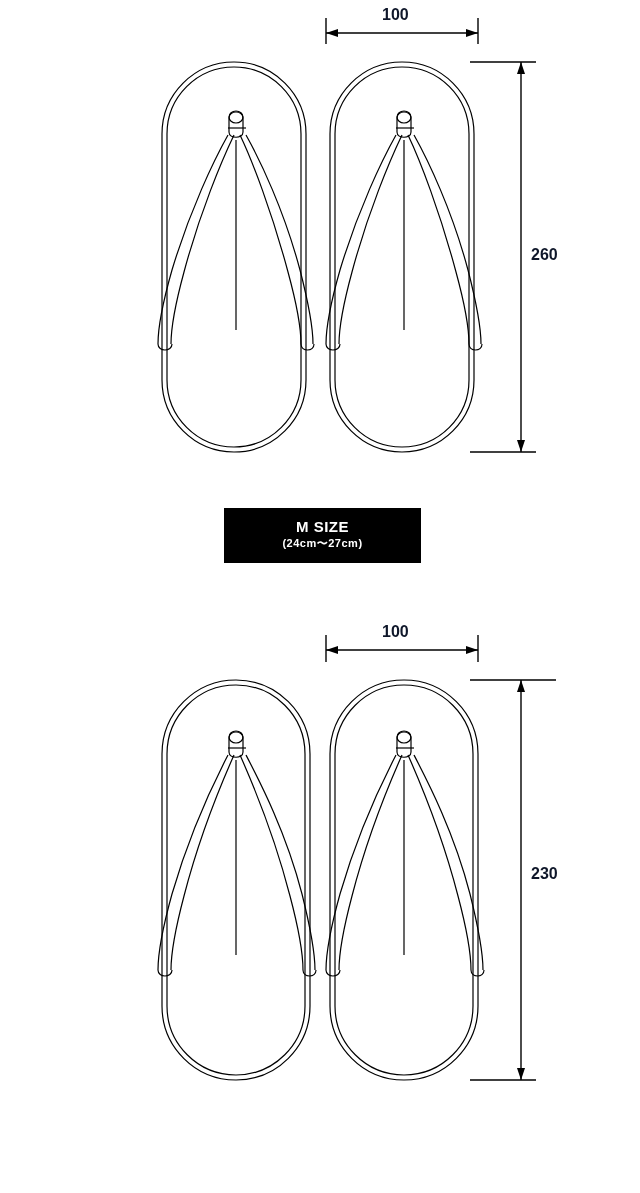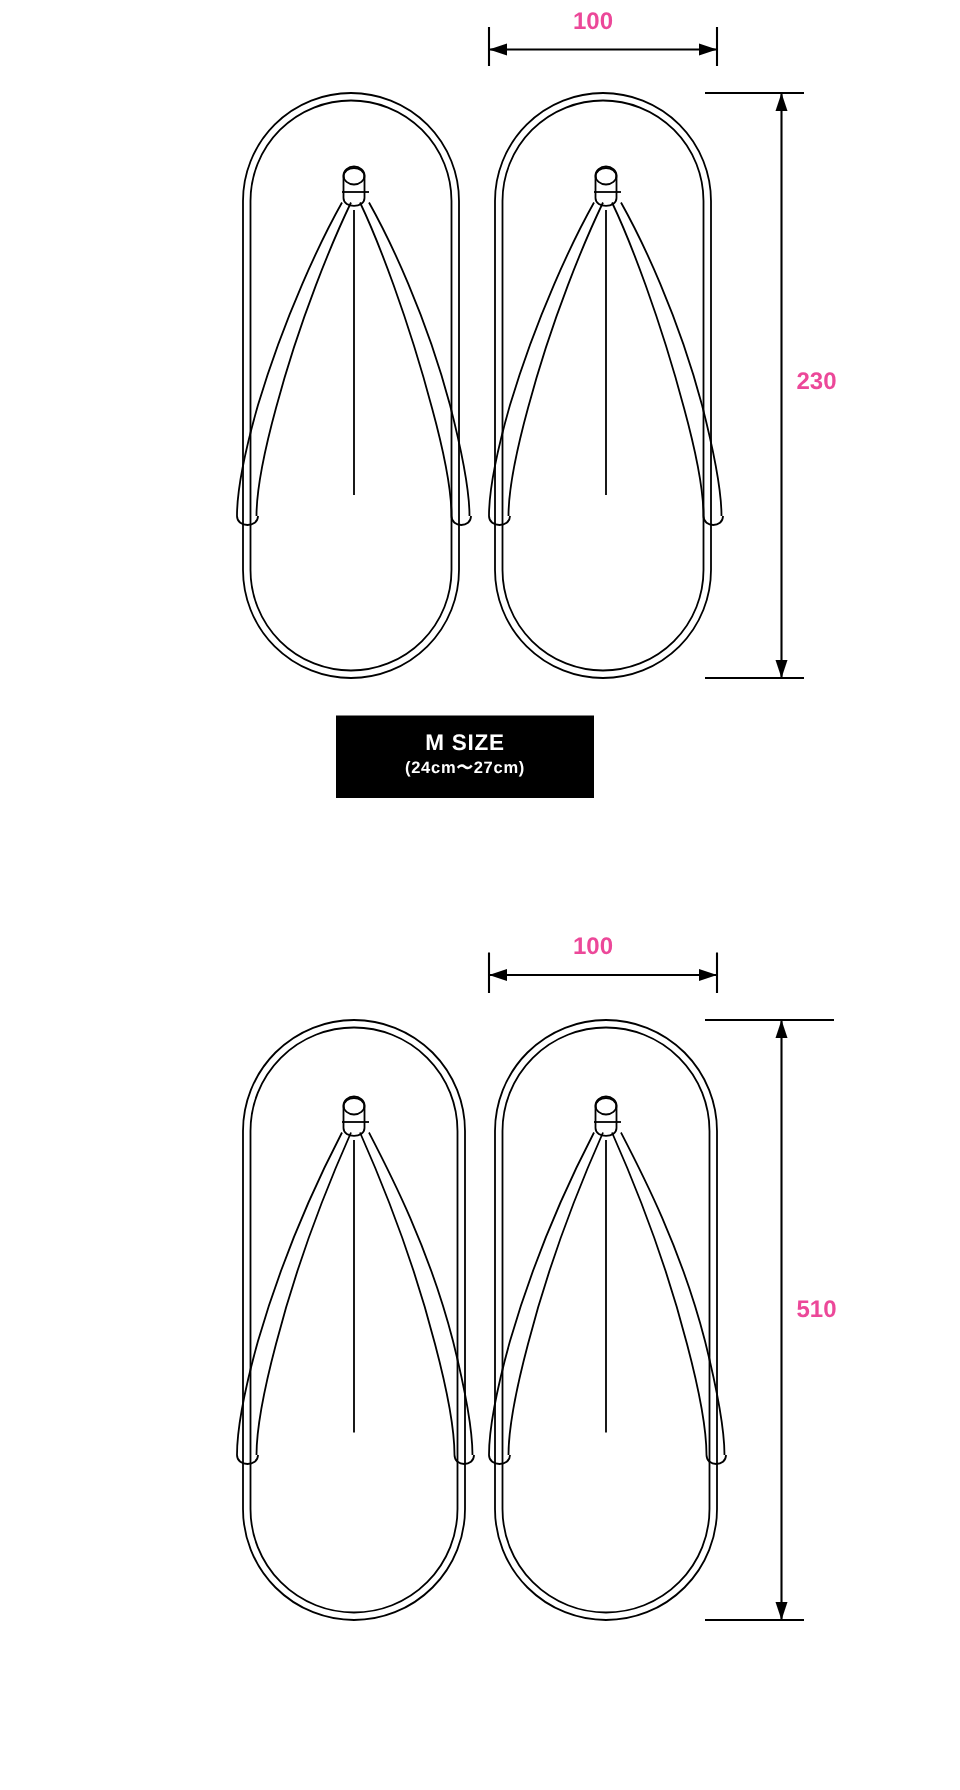--- a/index.html
+++ b/index.html
@@ -35,32 +35,32 @@
     background: #000000;
     color: #ffffff;
     text-align: center;
     font-weight: bold;
     line-height: 1.25;
     padding: 10px 0 12px 0;
     letter-spacing: 0.5px;
   }
   #label-m {
     left: 224px;
-    top: 477px;
-    width: 172px;
+    top: 508px;
+    width: 197px;
     font-size: 15px;
   }
   .size-label .line1 { display: block; font-size: 15px; }
   .size-label .line2 { display: block; font-size: 11px; }
 
   .dim-text {
     position: absolute;
     font-weight: bold;
     font-size: 16px;
-    color: #ec4899;
+    color: #0f172a;
   }
   svg { display: block; }
 </style>
 </head>
 <body>
 
 <div class="section" id="section-m">
 
   <svg class="diagram" width="640" height="480" viewBox="0 0 640 480">
     <g fill="none" stroke="#000000" stroke-width="1.2">
@@ -114,21 +114,21 @@
         <line x1="470" y1="452" x2="536" y2="452"></line>
         <line x1="521" y1="62" x2="521" y2="452"></line>
         <polygon points="521,62 517,74 525,74" fill="#000000" stroke="none"></polygon>
         <polygon points="521,452 517,440 525,440" fill="#000000" stroke="none"></polygon>
       </g>
     </g>
   </svg>
 
   <div class="dim-text" style="left:382px; top:6px;">100</div>
 
-  <div class="dim-text" style="left:531px; top:246px;">230</div>
+  <div class="dim-text" style="left:531px; top:246px;">260</div>
 
   <div class="size-label" id="label-m">
     <span class="line1">M SIZE</span>
     <span class="line2">(24cm〜27cm)</span>
   </div>
 </div>
 
 <div class="section" id="section-l">
 
   <svg class="diagram" width="640" height="500" viewBox="0 0 640 500">
@@ -183,15 +183,15 @@
         <line x1="470" y1="480" x2="536" y2="480"></line>
         <line x1="521" y1="80" x2="521" y2="480"></line>
         <polygon points="521,80 517,92 525,92" fill="#000000" stroke="none"></polygon>
         <polygon points="521,480 517,468 525,468" fill="#000000" stroke="none"></polygon>
       </g>
     </g>
   </svg>
 
   <div class="dim-text" style="left:382px; top:23px;">100</div>
 
-  <div class="dim-text" style="left:531px; top:265px;">510</div>
+  <div class="dim-text" style="left:531px; top:265px;">230</div>
 
 </div>
 
 </body></html>

